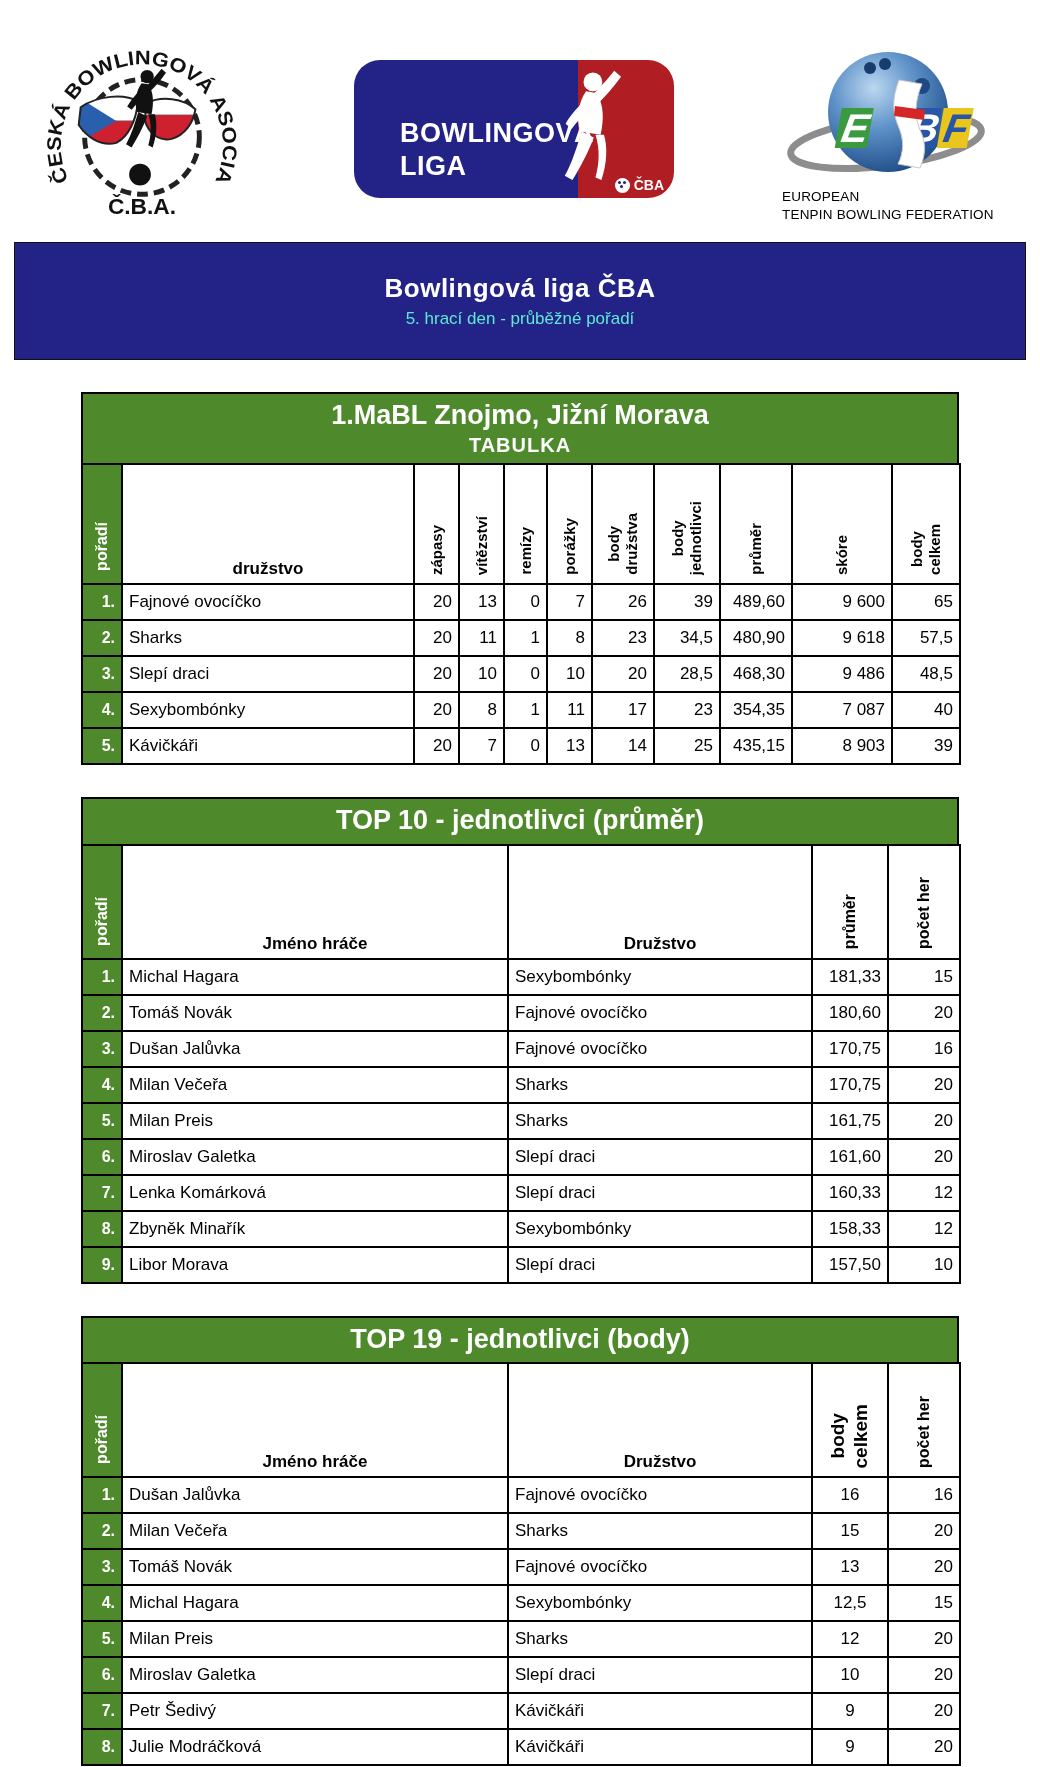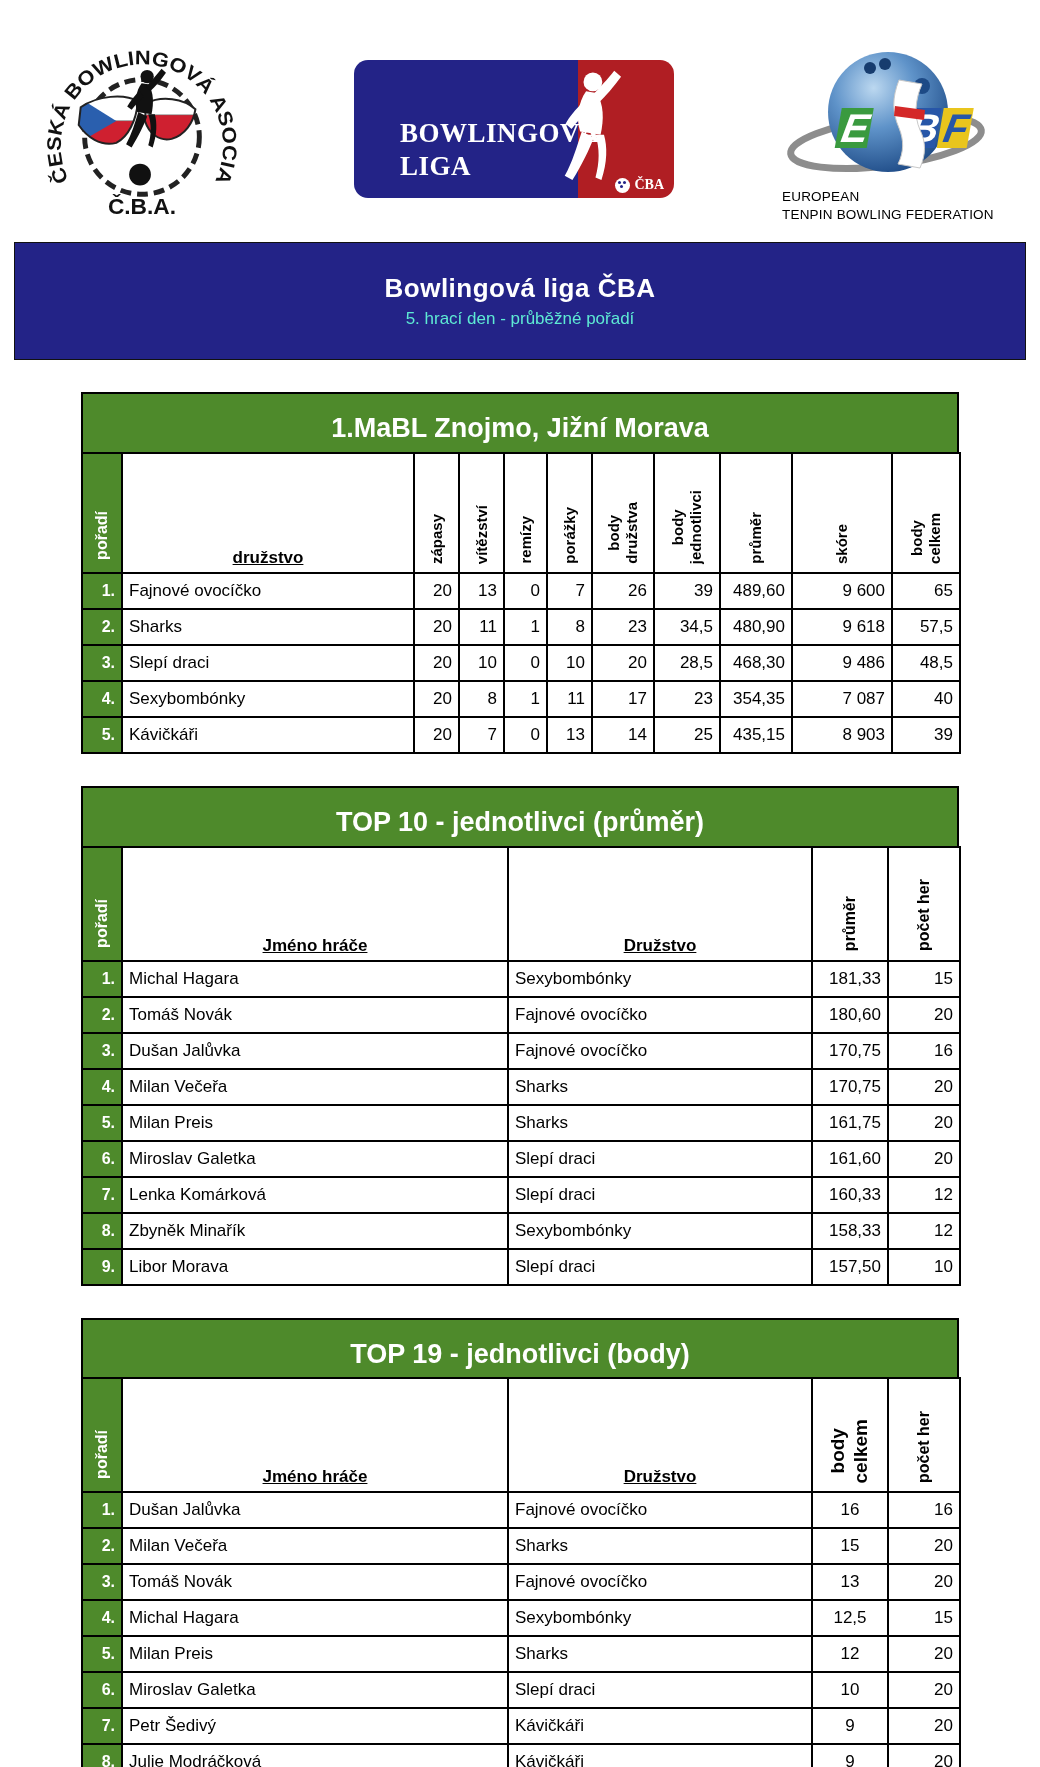--- a/index.html
+++ b/index.html
@@ -5,55 +5,55 @@
   html,body{margin:0;padding:0;}
   body{
     width:1040px;min-height:1767px;background:#ffffff;
     font-family:"Liberation Sans","DejaVu Sans",sans-serif;color:#000;
   }
   
   .logos{display:flex;justify-content:space-between;align-items:flex-start;
          padding:42px 38px 0 38px;height:180px;}
   .logo-cba{width:208px;height:178px;}
   .logo-liga{position:relative;width:320px;height:138px;margin-top:18px;
-    border-radius:14px;overflow:hidden;
-    background:linear-gradient(to right,#232387 0 70%,#b01e23 70% 100%);font-family:Liberation Serif, serif;}
+    border-radius:26px;overflow:hidden;
+    background:linear-gradient(to right,#232387 0 70%,#b01e23 70% 100%);}
   .liga-text{position:absolute;left:46px;bottom:16px;color:#fff;font-weight:bold;
     font-size:27px;line-height:1.2;letter-spacing:.5px;}
   .liga-bowler{position:absolute;right:40px;top:10px;height:128px;}
   .liga-badge{position:absolute;right:10px;bottom:5px;display:flex;align-items:center;gap:4px;
     color:#fff;font-weight:bold;font-size:14px;}
   .liga-ball{width:15px;height:15px;border-radius:50%;background:#fff;position:relative;}
   .liga-ball i{position:absolute;width:3px;height:3px;border-radius:50%;background:#232387;}
   .liga-ball i:nth-child(1){left:3px;top:3px}.liga-ball i:nth-child(2){left:8px;top:3px}
   .liga-ball i:nth-child(3){left:5px;top:7px}
   .logo-etbf{width:220px;margin-top:8px;}
   .etbf-caption{font-weight:normal;font-size:13.5px;line-height:1.3;letter-spacing:.2px;margin-top:2px;}
   
   .banner{margin:20px 14px 0 14px;height:116px;background:#232387;border:1px solid #111;
     display:flex;flex-direction:column;align-items:center;justify-content:center;gap:5px;}
   .banner-title{color:#fff;font-weight:bold;font-size:26px;letter-spacing:.5px;}
   .banner-sub{color:#5eead4;font-weight:normal;font-size:17px;}
   
   .section{width:878px;margin:32px auto 0 auto;}
   .green-bar{background:#4e8a2b;border:2px solid #000;border-bottom:none;
-    text-align:center;color:#fff;font-weight:bold;padding:18px 0 6px 0;}
+    text-align:center;color:#fff;font-weight:bold;padding:5px 0 6px 0;}
   .green-bar .t1{font-size:27px;line-height:1.25;}
   .green-bar .t2{font-size:20px;line-height:1.2;letter-spacing:1px;}
   table{border-collapse:collapse;table-layout:fixed;width:878px;background:#fff;}
   td,th{border:2px solid #000;overflow:hidden;}
   thead th{background:#fff;vertical-align:bottom;text-align:center;font-weight:bold;padding:2px 2px 4px 2px;}
   th.rank-h{background:#4e8a2b;color:#fff;}
   .rot{display:inline-block;writing-mode:vertical-rl;transform:rotate(180deg);
     white-space:pre-line;font-weight:bold;font-size:15px;line-height:1.2;
     max-height:100px;overflow:hidden;}
   th.rank-h .rot{color:#fff;font-size:16px;margin-bottom:4px;}
   .rot.mid{font-size:16px;}
   .rot.clip{font-size:19px;max-height:74px;}
-  .head-txt{font-size:17px;text-decoration:underline;}
+  .head-txt{font-size:17px;}
   .hr1 th{height:112px;}
   .hr2 th{height:106px;}
   tbody td{height:30px;font-size:17px;padding:2px 6px;}
   td.rank{background:#4e8a2b;color:#fff;font-weight:bold;text-align:right;font-size:16px;}
   td.txt,td.team{text-align:left;}
   td.num{text-align:right;}
   td.ctr{text-align:center;}
 </style>
 </head>
 <body>
@@ -157,20 +157,21 @@
 </header>
 
 <div class="banner">
   <div class="banner-title">Bowlingová liga ČBA</div>
   <div class="banner-sub">5. hrací den - průběžné pořadí</div>
 </div>
 
 <section class="section">
   <div class="green-bar">
     <div class="t1">1.MaBL Znojmo, Jižní Morava</div>
+    <div class="t2">TABULKA</div>
   </div>
   <table>
     <colgroup>
       <col style="width:40px">
         <col style="width:292px">
         <col style="width:45px">
         <col style="width:45px">
       <col style="width:43px">
         <col style="width:45px">
         <col style="width:62px">

